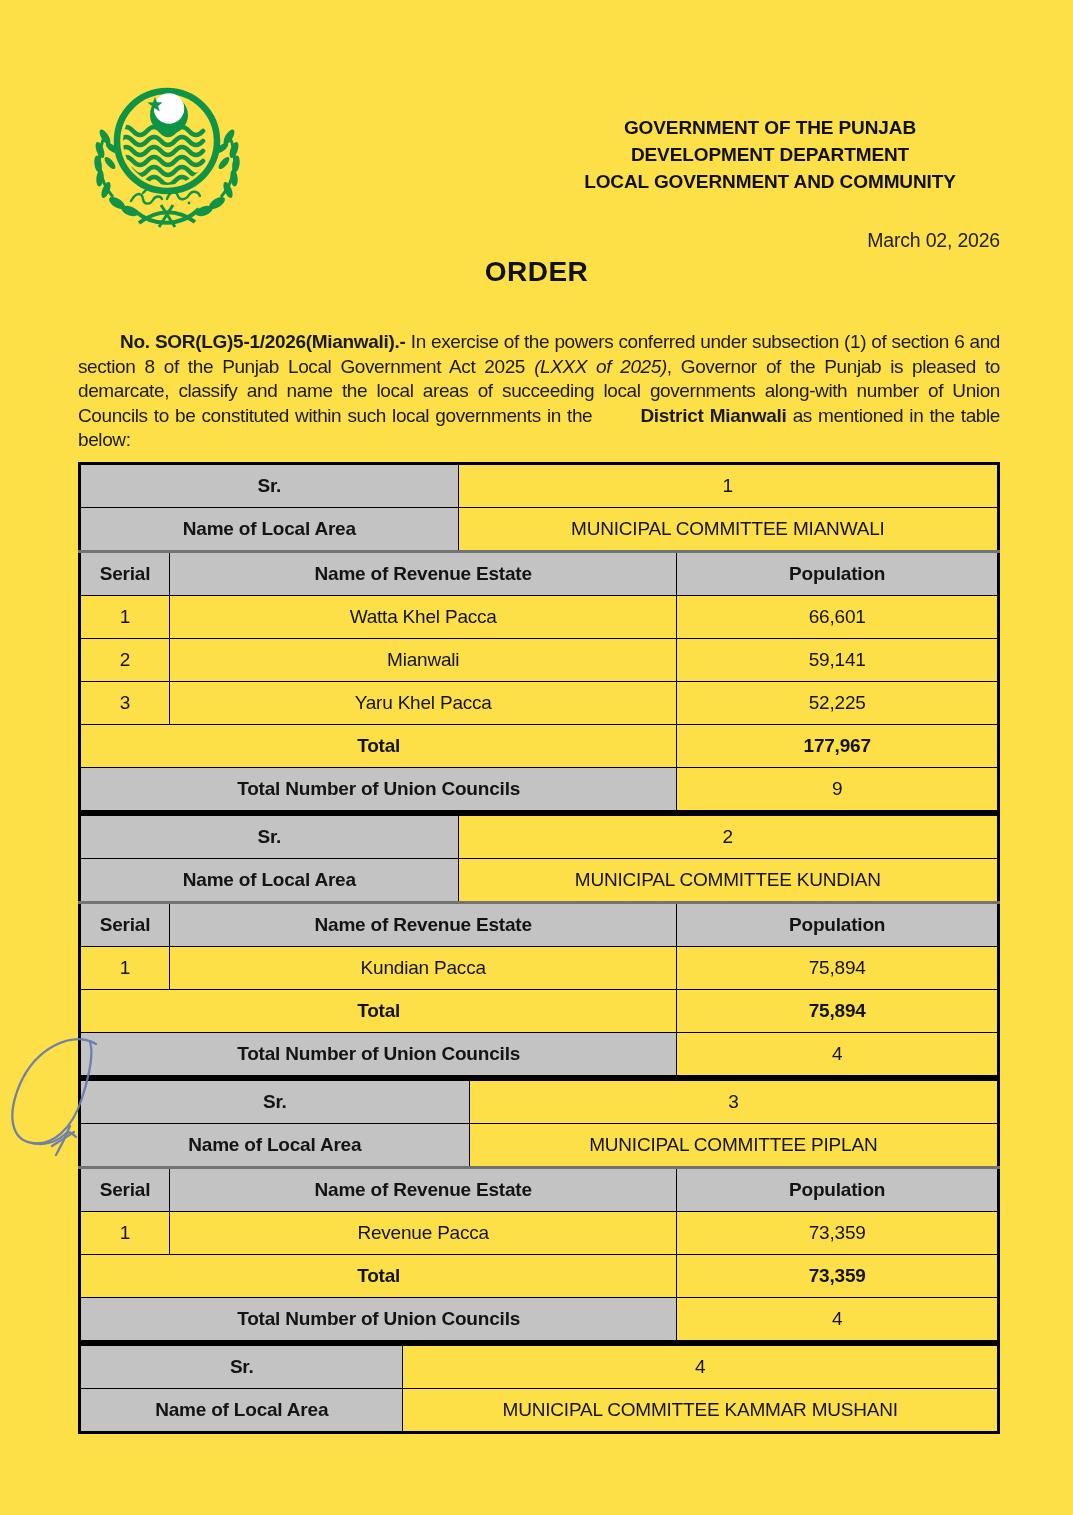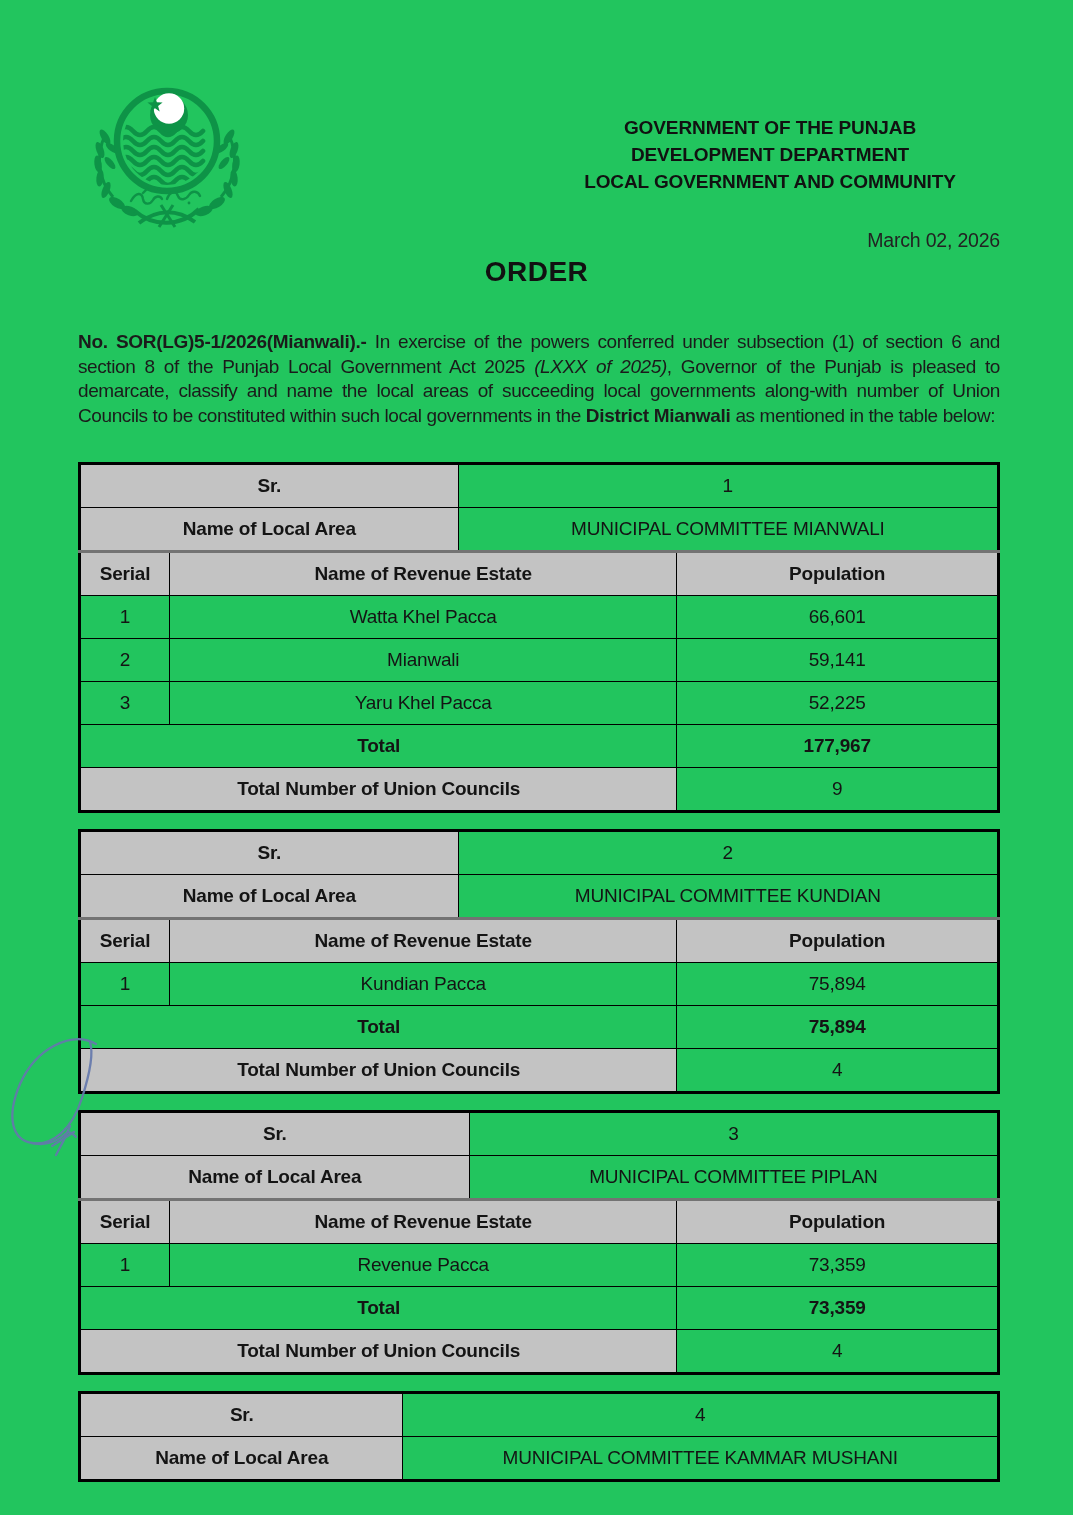--- a/index.html
+++ b/index.html
@@ -1,18 +1,18 @@
 <!DOCTYPE html>
 <html><head>
 <meta charset="utf-8">
 <style>
   html,body{margin:0;padding:0;background:#ffffff;}
   .page{
     position:relative; width:1073px; height:1515px; margin:0 auto;
-    background:#22c55e; overflow:hidden;
+    background:#fde047; overflow:hidden;
     font-family:"Liberation Sans","DejaVu Sans",sans-serif;
     color:#161616;
   }
   
   .logo{position:absolute; left:83px; top:84px; width:168px; height:152px;}
   .hdr-text{
     position:absolute; left:490px; top:114px; width:560px;
     text-align:center; font-weight:bold; font-size:19px; line-height:27px;
     letter-spacing:-0.1px; color:#111;
   }
@@ -23,26 +23,26 @@
   .order-title{
     position:absolute; top:256px; left:0; width:100%;
     text-align:center; font-weight:bold; font-size:28px; letter-spacing:0.5px; color:#111;
   }
   
   .para{
     position:absolute; top:311px; left:78px; width:922px;
     font-size:19px; line-height:24.6px; text-align:justify;
     letter-spacing:-0.4px; color:#1b1b1b;
   }
-  .para b{letter-spacing:-0.3px;}
+  .para b{letter-spacing:-0.3px;margin-left:42px;}
   
   .tables{position:absolute; top:462px; left:78px; width:922px;}
   table.gov{
     border-collapse:collapse; width:100%; table-layout:fixed;
-    border:3px solid #000; margin-bottom:16px;
+    border:3px solid #000; 
     font-size:19px; letter-spacing:-0.2px;
   }
   table.gov td{
     border:1.5px solid #000; height:42px; padding:0 6px;
     text-align:center; vertical-align:middle; color:#141414;
     overflow:hidden; white-space:nowrap;
   }
   table.gov tr.hdr td{border-top:3px solid #737373;}
   td.g{background:#c3c3c3;}
   td.b{font-weight:bold;}

